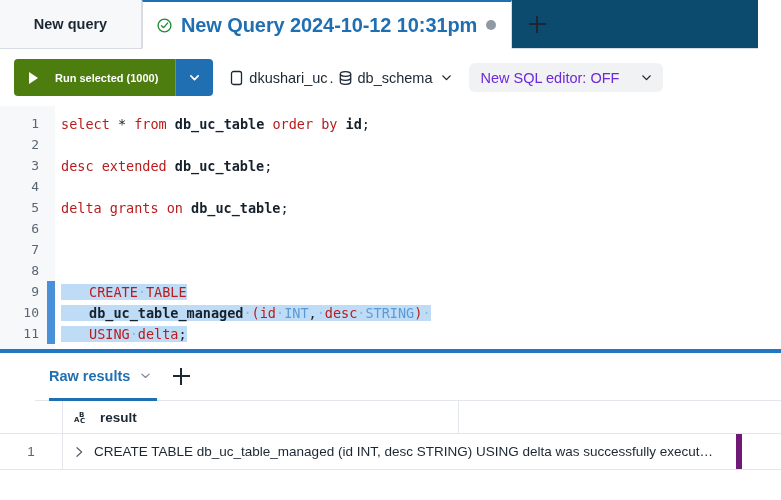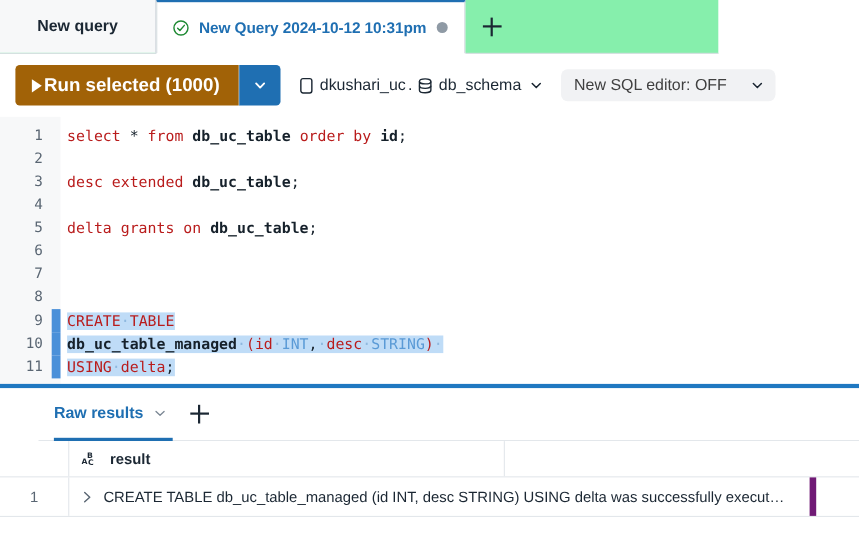--- a/index.html
+++ b/index.html
@@ -6,22 +6,22 @@
   html, body {
     width: 781px; height: 500px;
     background: #ffffff;
     font-family: "Liberation Sans", sans-serif;
     overflow: hidden;
   }
   #app { position: relative; width: 781px; height: 500px; background:#fff; }
 
   
   .tabbar {
-    position: absolute; left:0; top:0; width:653px; height:49px;
-    background:#86efac;
+    position: absolute; left:0; top:0; width:758px; height:49px;
+    background:#0c4a6e;
     border-bottom:1px solid #d7dce2;
     display:flex; align-items:stretch;
   }
   .tab {
     display:flex; align-items:center; justify-content:center;
     padding:0 22px;
     font-size:14.5px;
     white-space:nowrap;
     position:relative;
   }
@@ -35,21 +35,21 @@
     background:#ffffff;
     border-top:2px solid #1f6fb2;
     border-left:1px solid #d7dce2;
     border-right:1px solid #d7dce2;
     border-bottom:1px solid #ffffff;
     margin-bottom:-1px;
     color:#1f6fb2;
     gap:9px;
     padding:0 15px 0 14px;
   }
-  .tab-active .tab-label { font-weight:700; font-size:14px; color:#1f6fb2; letter-spacing:-0.1px;}
+  .tab-active .tab-label { font-weight:700; font-size:20px; color:#1f6fb2; letter-spacing:-0.1px;}
   .check-icon { width:15px; height:15px; flex:0 0 15px; display:block; }
   .dirty-dot { width:10px; height:10px; border-radius:50%; background:#8f9aa5; flex:0 0 10px; }
   .tab-add {
     display:flex; align-items:center; justify-content:center;
     width:50px;
     color:#1b2733;
   }
   .plus-glyph { position:relative; width:17px; height:17px; }
   .plus-glyph::before, .plus-glyph::after {
     content:""; position:absolute; background:#1b2733;
@@ -58,25 +58,25 @@
   .plus-glyph::after  { top:0; left:7px; height:17px; width:2px; }
 
   
   .toolbar {
     position:absolute; left:0; top:49px; width:781px; height:57px;
     display:flex; align-items:center; padding-left:14px; gap:0;
     background:#ffffff;
   }
   .run-group { display:flex; align-items:stretch; height:37px; }
   .run-btn {
-    background:#a16207; color:#ffffff;
+    background:#4d7c0f; color:#ffffff;
     border:none; border-radius:4px 0 0 4px;
-    display:flex; align-items:center; gap:2px;
+    display:flex; align-items:center; gap:17px;
     padding:0 17px 0 15px;
-    font-size:17px; font-weight:700; font-family:"Liberation Sans", sans-serif;
+    font-size:11px; font-weight:700; font-family:"Liberation Sans", sans-serif;
     cursor:pointer; white-space:nowrap;
   }
   .run-btn .play { width:0;height:0;border-left:9px solid #fff;border-top:6px solid transparent;border-bottom:6px solid transparent; }
   .run-caret {
     background:#1f6fb2; border:none; border-left:1px solid #4f91c8;
     border-radius:0 4px 4px 0;
     width:38px; display:flex;align-items:center;justify-content:center;cursor:pointer;
   }
   .chev { width:13px;height:13px;display:block; }
 
@@ -86,21 +86,21 @@
   }
   .catalog-bc .ic { width:15px;height:16px;display:block;margin-right:5px; }
   .catalog-bc .sep { margin:0 4px 0 2px; color:#1b2733; }
   .catalog-bc .cv { margin-left:7px; }
 
   .sql-pill {
     margin-left:16px;
     background:#f1f2f4; border-radius:6px;
     height:29px; display:flex; align-items:center; gap:21px;
     padding:0 10px 0 12px;
-    font-size:14.5px; color:#404040; white-space:nowrap; cursor:pointer;
+    font-size:14.5px; color:#6d28d9; white-space:nowrap; cursor:pointer;
   }
 
   
   .editor {
     position:absolute; left:0; top:106px; width:781px; height:243px;
     background:#ffffff; overflow:hidden;
   }
   .gutter {
     position:absolute; left:0; top:0; width:55px; height:243px;
     background:#f7f8f9;
@@ -114,21 +114,21 @@
   .lmark { width:8px; flex:0 0 8px; height:21px; }
   .crow.sel .lmark { background:#4a90d9; }
   .ctext {
     flex:1 1 auto; padding-left:6px;
     font-family:"DejaVu Sans Mono", monospace; font-size:13.5px;
     color:#1b2733; white-space:pre;
   }
   .kw  { color:#b91c1c; }
   .id  { color:#16212b; font-weight:700; }
   .pun { color:#16212b; }
-  .hl  { background:#bfdcf7; }
+  .hl  { background:#bfdcf7;padding-left:28px; }
   .type{ color:#5a9ad6; }
   .dot { color:#8fb8de; }
 
   
   .splitter {
     position:absolute; left:0; top:349px; width:781px; height:4px;
     background:#1f78c1;
   }
 
   

